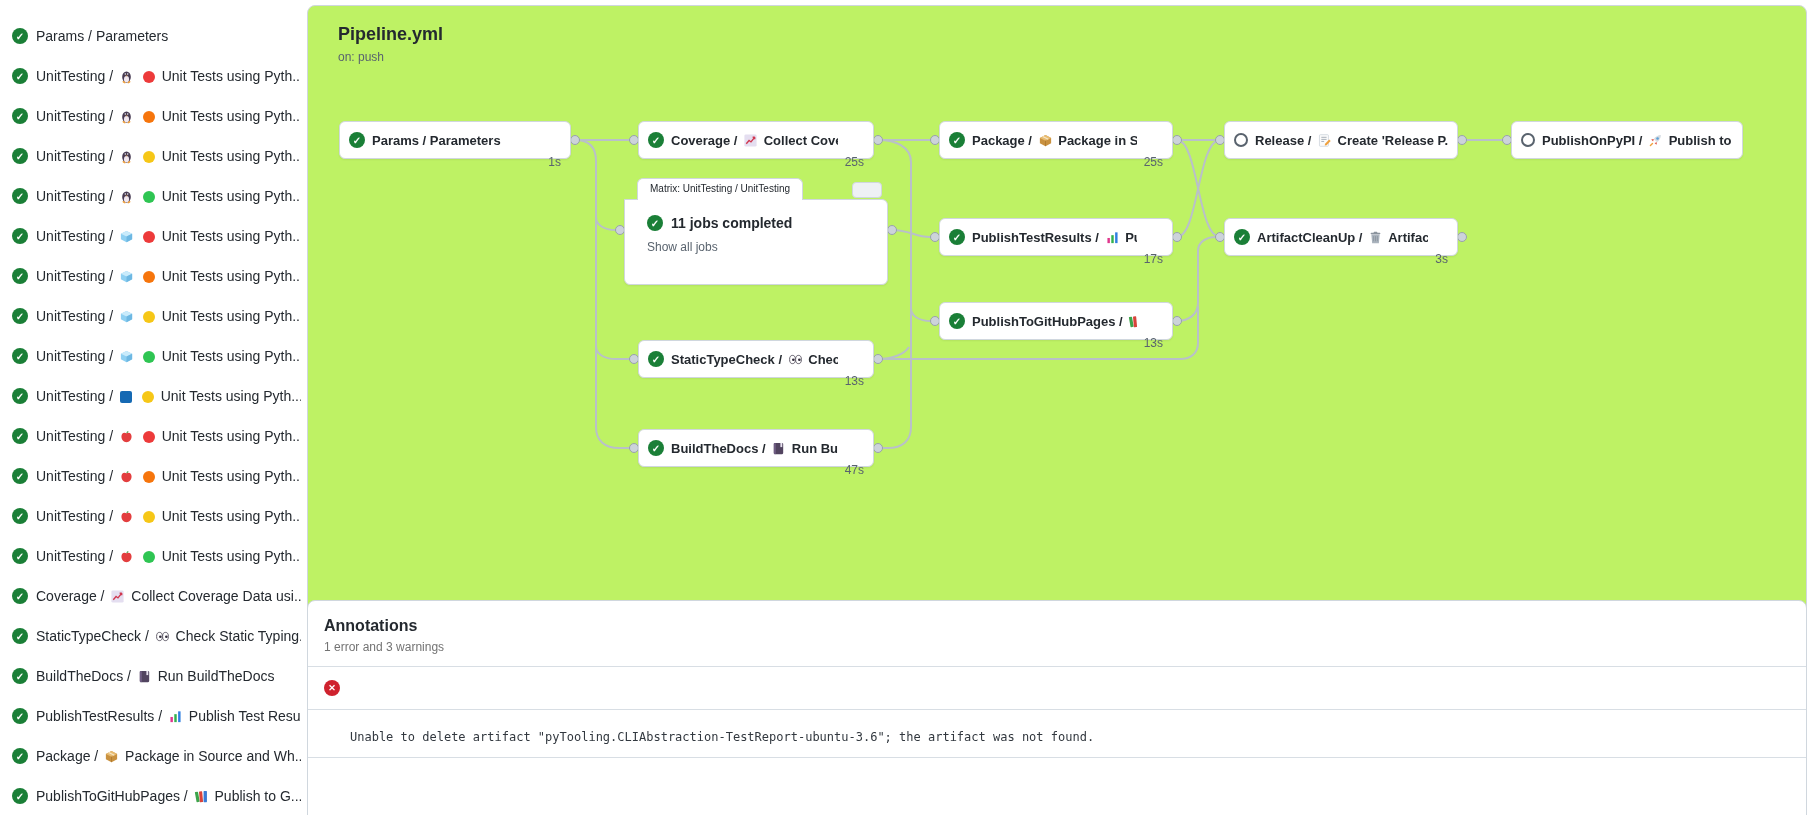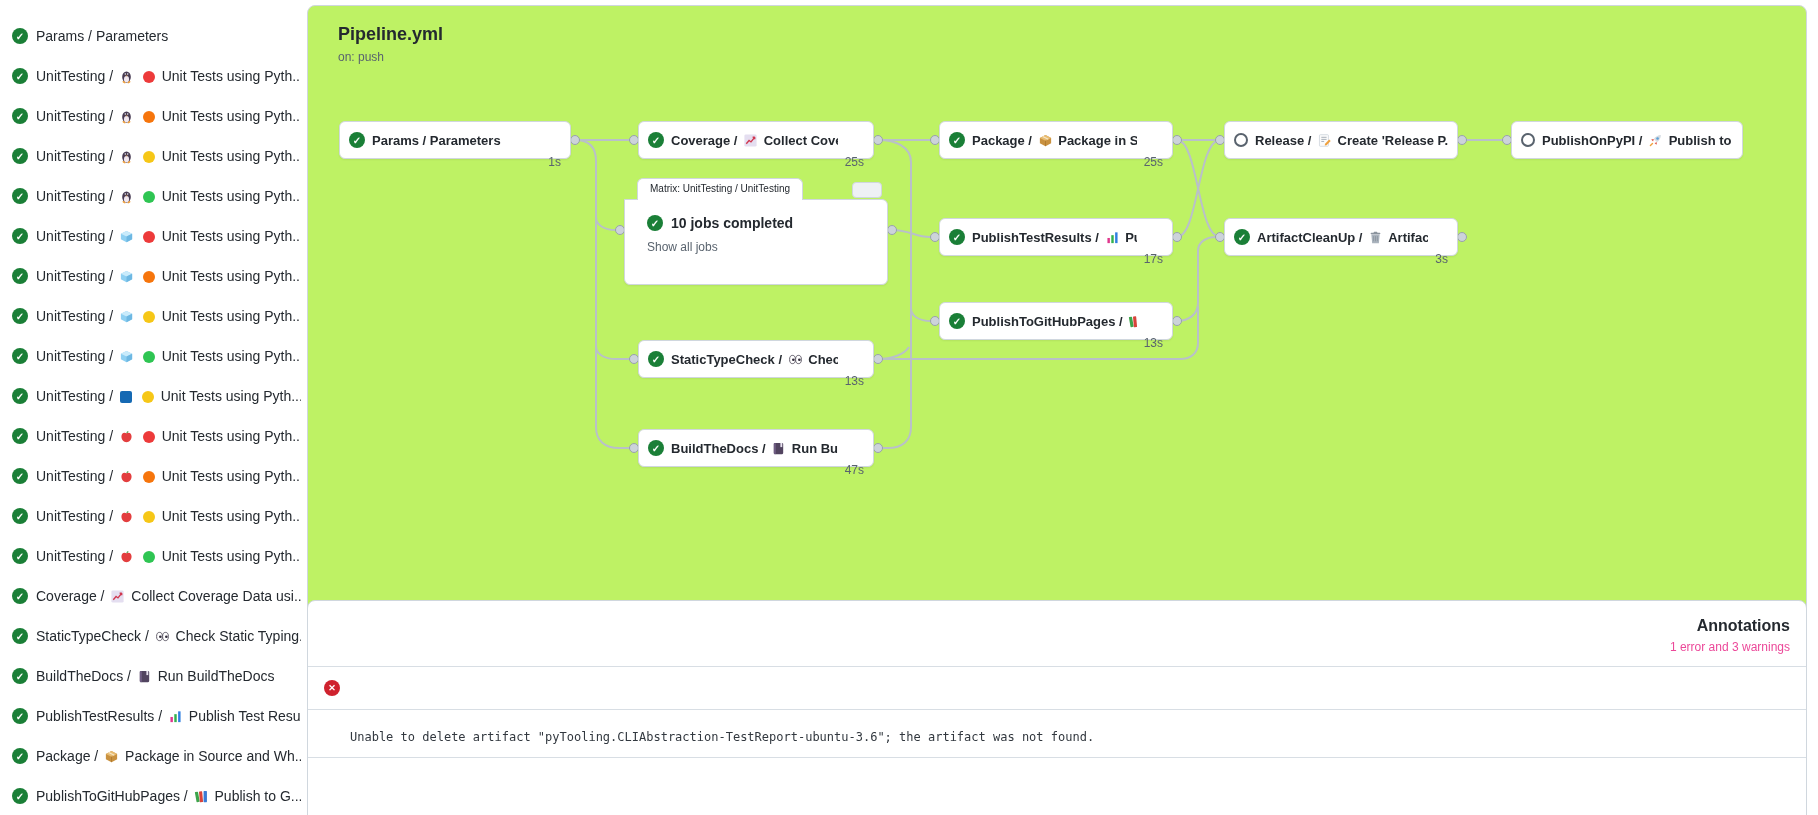--- a/index.html
+++ b/index.html
@@ -58,23 +58,23 @@
     position:absolute; right:8px; bottom:18px; width:52px; height:28px; display:flex;
     background:#fff; border:1px solid #d0d7de; border-radius:6px; overflow:hidden;
   }
   .zoom-btn { flex:1; display:flex; align-items:center; justify-content:center; font-size:15px; color:#24292f; cursor:pointer; }
   .zoom-btn + .zoom-btn { border-left:1px solid #d0d7de; }
   
   .ann-card {
     position:absolute; left:307px; top:600px; width:1500px; height:230px;
     background:#fff; border:1px solid #d0d7de; border-radius:8px; overflow:hidden;
   }
-  .ann-head { padding:16px 16px 12px;text-align:right; }
+  .ann-head { padding:16px 16px 12px; }
   .ann-title { font-size:16px; font-weight:700; }
-  .ann-summary { font-size:12px; color:#ec4899; margin-top:5px; }
+  .ann-summary { font-size:12px; color:#737373; margin-top:5px; }
   .ann-item { border-top:1px solid #d8dee4; padding:13px 16px; }
   .ann-item-head { display:flex; align-items:center; gap:10px; font-size:14px; font-weight:700; cursor:pointer; }
   .ann-msg {
     font-family:"DejaVu Sans Mono","Liberation Mono",monospace;
     font-size:12px; color:#32383f; margin:7px 0 0 26px; white-space:pre;
   }
   .ann-err {
     width:16px; height:16px; border-radius:50%; background:#cf222e; color:#fff;
     font-size:9px; font-weight:bold; display:flex; align-items:center; justify-content:center; flex:none;
   }
@@ -386,21 +386,21 @@
             <path d="M4.8 11.2 L2.6 13.4" stroke="#f0a13e" stroke-width="1.5" stroke-linecap="round"></path>
           </svg> Publish to ...</span>
       </div>
     </div>
 
   <div class="matrix-stack"></div>
   <div class="matrix-tab">Matrix: UnitTesting / UnitTesting</div>
   <div class="matrix-box">
     <div class="matrix-sum">
       <span class="st-ok">✓</span>
-      <span>10 jobs completed</span>
+      <span>11 jobs completed</span>
     </div>
     <span class="matrix-link">Show all jobs</span>
   </div>
 
   <div class="btn-fs">
     <svg width="16" height="16" viewBox="0 0 16 16">
       <path d="M5.5 1.5 H3 A1.5 1.5 0 0 0 1.5 3 V5.5 M10.5 1.5 H13 A1.5 1.5 0 0 1 14.5 3 V5.5 M14.5 10.5 V13 A1.5 1.5 0 0 1 13 14.5 H10.5 M1.5 10.5 V13 A1.5 1.5 0 0 0 3 14.5 H5.5" fill="none" stroke="#24292f" stroke-width="1.6"></path>
     </svg>
   </div>
   <div class="zoom-group">

